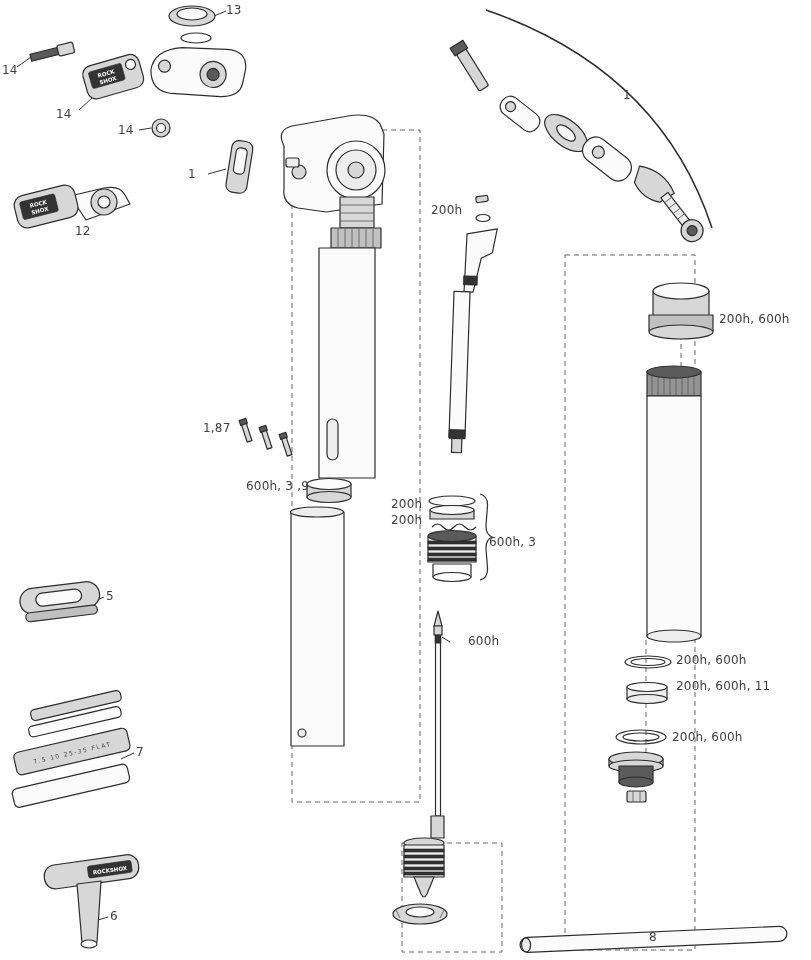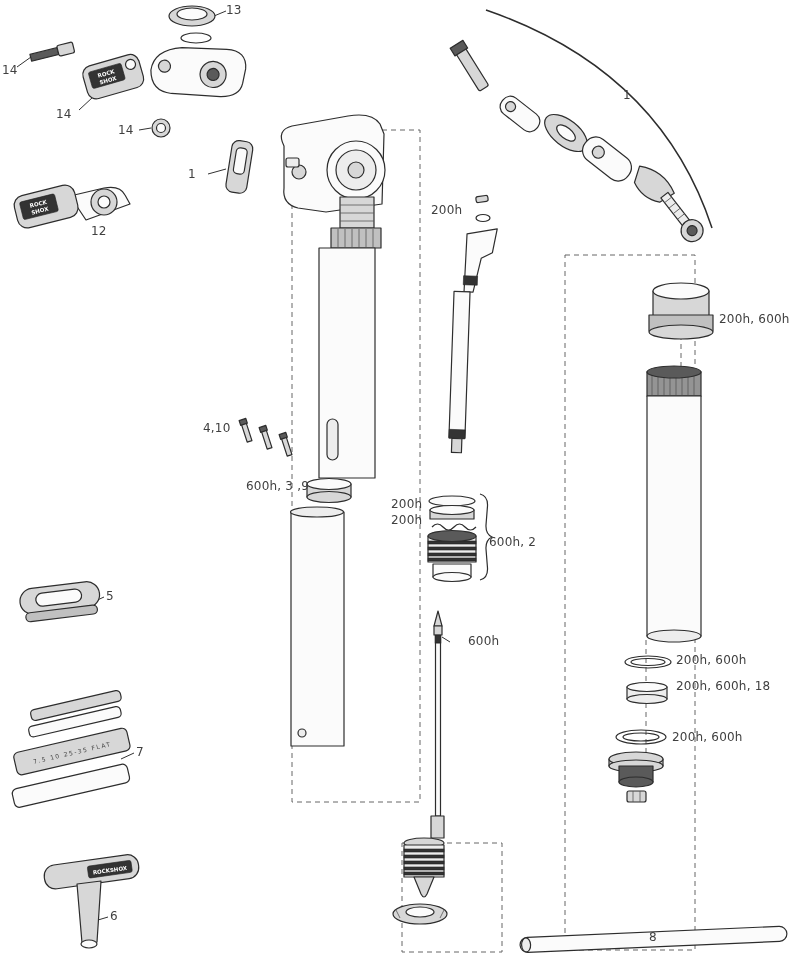--- a/index.html
+++ b/index.html
@@ -326,32 +326,32 @@
   </g>
 
 </svg>
 
 <div>
   <span class="callout" style="left:226px;top:3px">13</span>
   <span class="callout" style="left:2px;top:63px">14</span>
   <span class="callout" style="left:56px;top:107px">14</span>
   <span class="callout" style="left:118px;top:123px">14</span>
   <span class="callout" style="left:188px;top:167px">1</span>
-  <span class="callout" style="left:91px;top:224px">12</span>
+  <span class="callout" style="left:75px;top:224px">12</span>
   <span class="callout" style="left:623px;top:88px">1</span>
   <span class="callout" style="left:431px;top:203px">200h</span>
   <span class="callout" style="left:719px;top:312px">200h, 600h</span>
-  <span class="callout" style="left:203px;top:421px">4,10</span>
+  <span class="callout" style="left:203px;top:421px">1,87</span>
   <span class="callout" style="left:246px;top:479px">600h, 3 ,9</span>
   <span class="callout" style="left:391px;top:497px">200h</span>
   <span class="callout" style="left:391px;top:513px">200h</span>
-  <span class="callout" style="left:489px;top:535px">600h, 2</span>
+  <span class="callout" style="left:489px;top:535px">600h, 3</span>
   <span class="callout" style="left:106px;top:589px">5</span>
   <span class="callout" style="left:468px;top:634px">600h</span>
   <span class="callout" style="left:676px;top:653px">200h, 600h</span>
-  <span class="callout" style="left:676px;top:679px">200h, 600h, 18</span>
+  <span class="callout" style="left:676px;top:679px">200h, 600h, 11</span>
   <span class="callout" style="left:672px;top:730px">200h, 600h</span>
   <span class="callout" style="left:136px;top:745px">7</span>
   <span class="callout" style="left:110px;top:909px">6</span>
   <span class="callout" style="left:649px;top:930px">8</span>
 </div>
 
 </div>
 
 </body></html>

